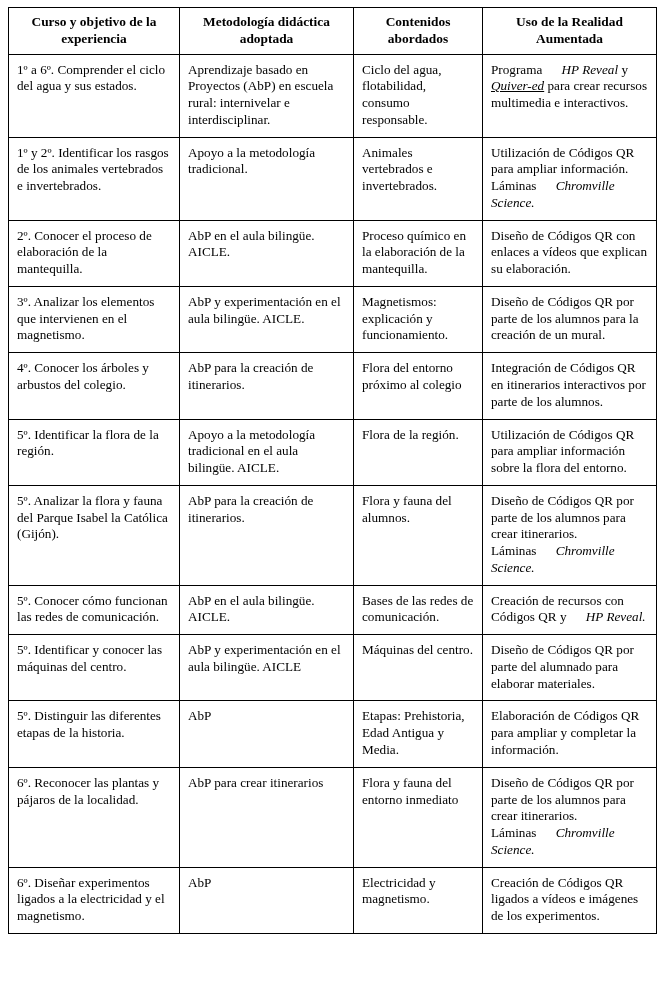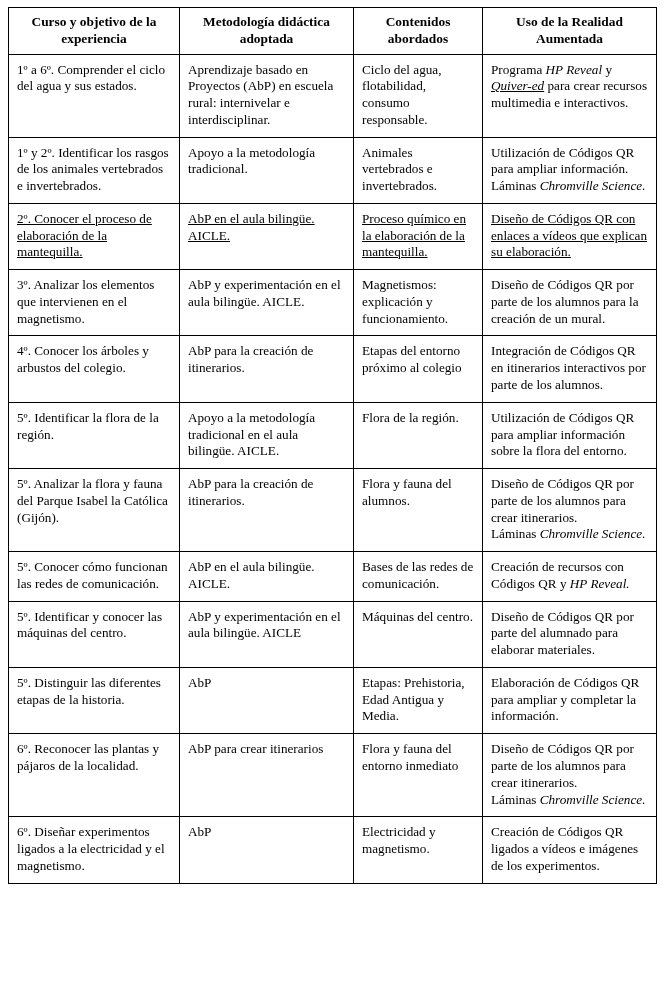--- a/index.html
+++ b/index.html
@@ -58,28 +58,28 @@
     vertical-align: middle;
     padding-top: 6px;
     padding-bottom: 6px;
     font-size: 13.4px;
     line-height: 1.25;
   }
   col.c1 { width: 171px; }
   col.c2 { width: 174px; }
   col.c3 { width: 129px; }
   col.c4 { width: 174px; }
-  em.it { font-style: italic; }
+  em.it { font-style: italic; margin-left: 16px; }
   em.itu { font-style: italic; text-decoration: underline; font-family: Liberation Serif, serif; }
 
   
   tr[data-name="table-row"] > td { height: auto; }
   .r0 td { height: 68px; }
   .r1 td { height: 66px; }
-  .r2 td { height: 48px; text-decoration: underline; }
+  .r2 td { height: 48px; }
   .r3 td { height: 48px; }
   .r4 td { height: 48px; }
   .r5 td { height: 46px; }
   .r6 td { height: 50px; }
   .r7 td { height: 64px; }
   .r8 td { height: 55px; }
   .r9 td { height: 52px; }
   .r10 td { height: 54px; }
   .r11 td { height: 65px; }
   .r12 td { height: 48px; }
@@ -127,21 +127,21 @@
         </tr>
         <tr class="r4" data-name="table-row">
           <td data-name="cell-curso">3º. Analizar los elementos que intervienen en el magnetismo.</td>
           <td data-name="cell-metodologia">AbP y experimentación en el aula bilingüe. AICLE.</td>
           <td data-name="cell-contenidos">Magnetismos: explicación y funcionamiento.</td>
           <td data-name="cell-realidad-aumentada">Diseño de Códigos QR por parte de los alumnos para la creación de un mural.</td>
         </tr>
         <tr class="r5" data-name="table-row">
           <td data-name="cell-curso">4º. Conocer los árboles y arbustos del colegio.</td>
           <td data-name="cell-metodologia">AbP para la creación de itinerarios.</td>
-          <td data-name="cell-contenidos">Etapas del entorno próximo al colegio</td>
+          <td data-name="cell-contenidos">Flora del entorno próximo al colegio</td>
           <td data-name="cell-realidad-aumentada">Integración de Códigos QR en itinerarios interactivos por parte de los alumnos.</td>
         </tr>
         <tr class="r6" data-name="table-row">
           <td data-name="cell-curso">5º. Identificar la flora de la región.</td>
           <td data-name="cell-metodologia">Apoyo a la metodología tradicional en el aula bilingüe. AICLE.</td>
           <td data-name="cell-contenidos">Flora de la región.</td>
           <td data-name="cell-realidad-aumentada">Utilización de Códigos QR para ampliar información sobre la flora del entorno.</td>
         </tr>
         <tr class="r7" data-name="table-row">
           <td data-name="cell-curso">5º.  Analizar la flora y fauna del Parque Isabel la Católica (Gijón).</td>

